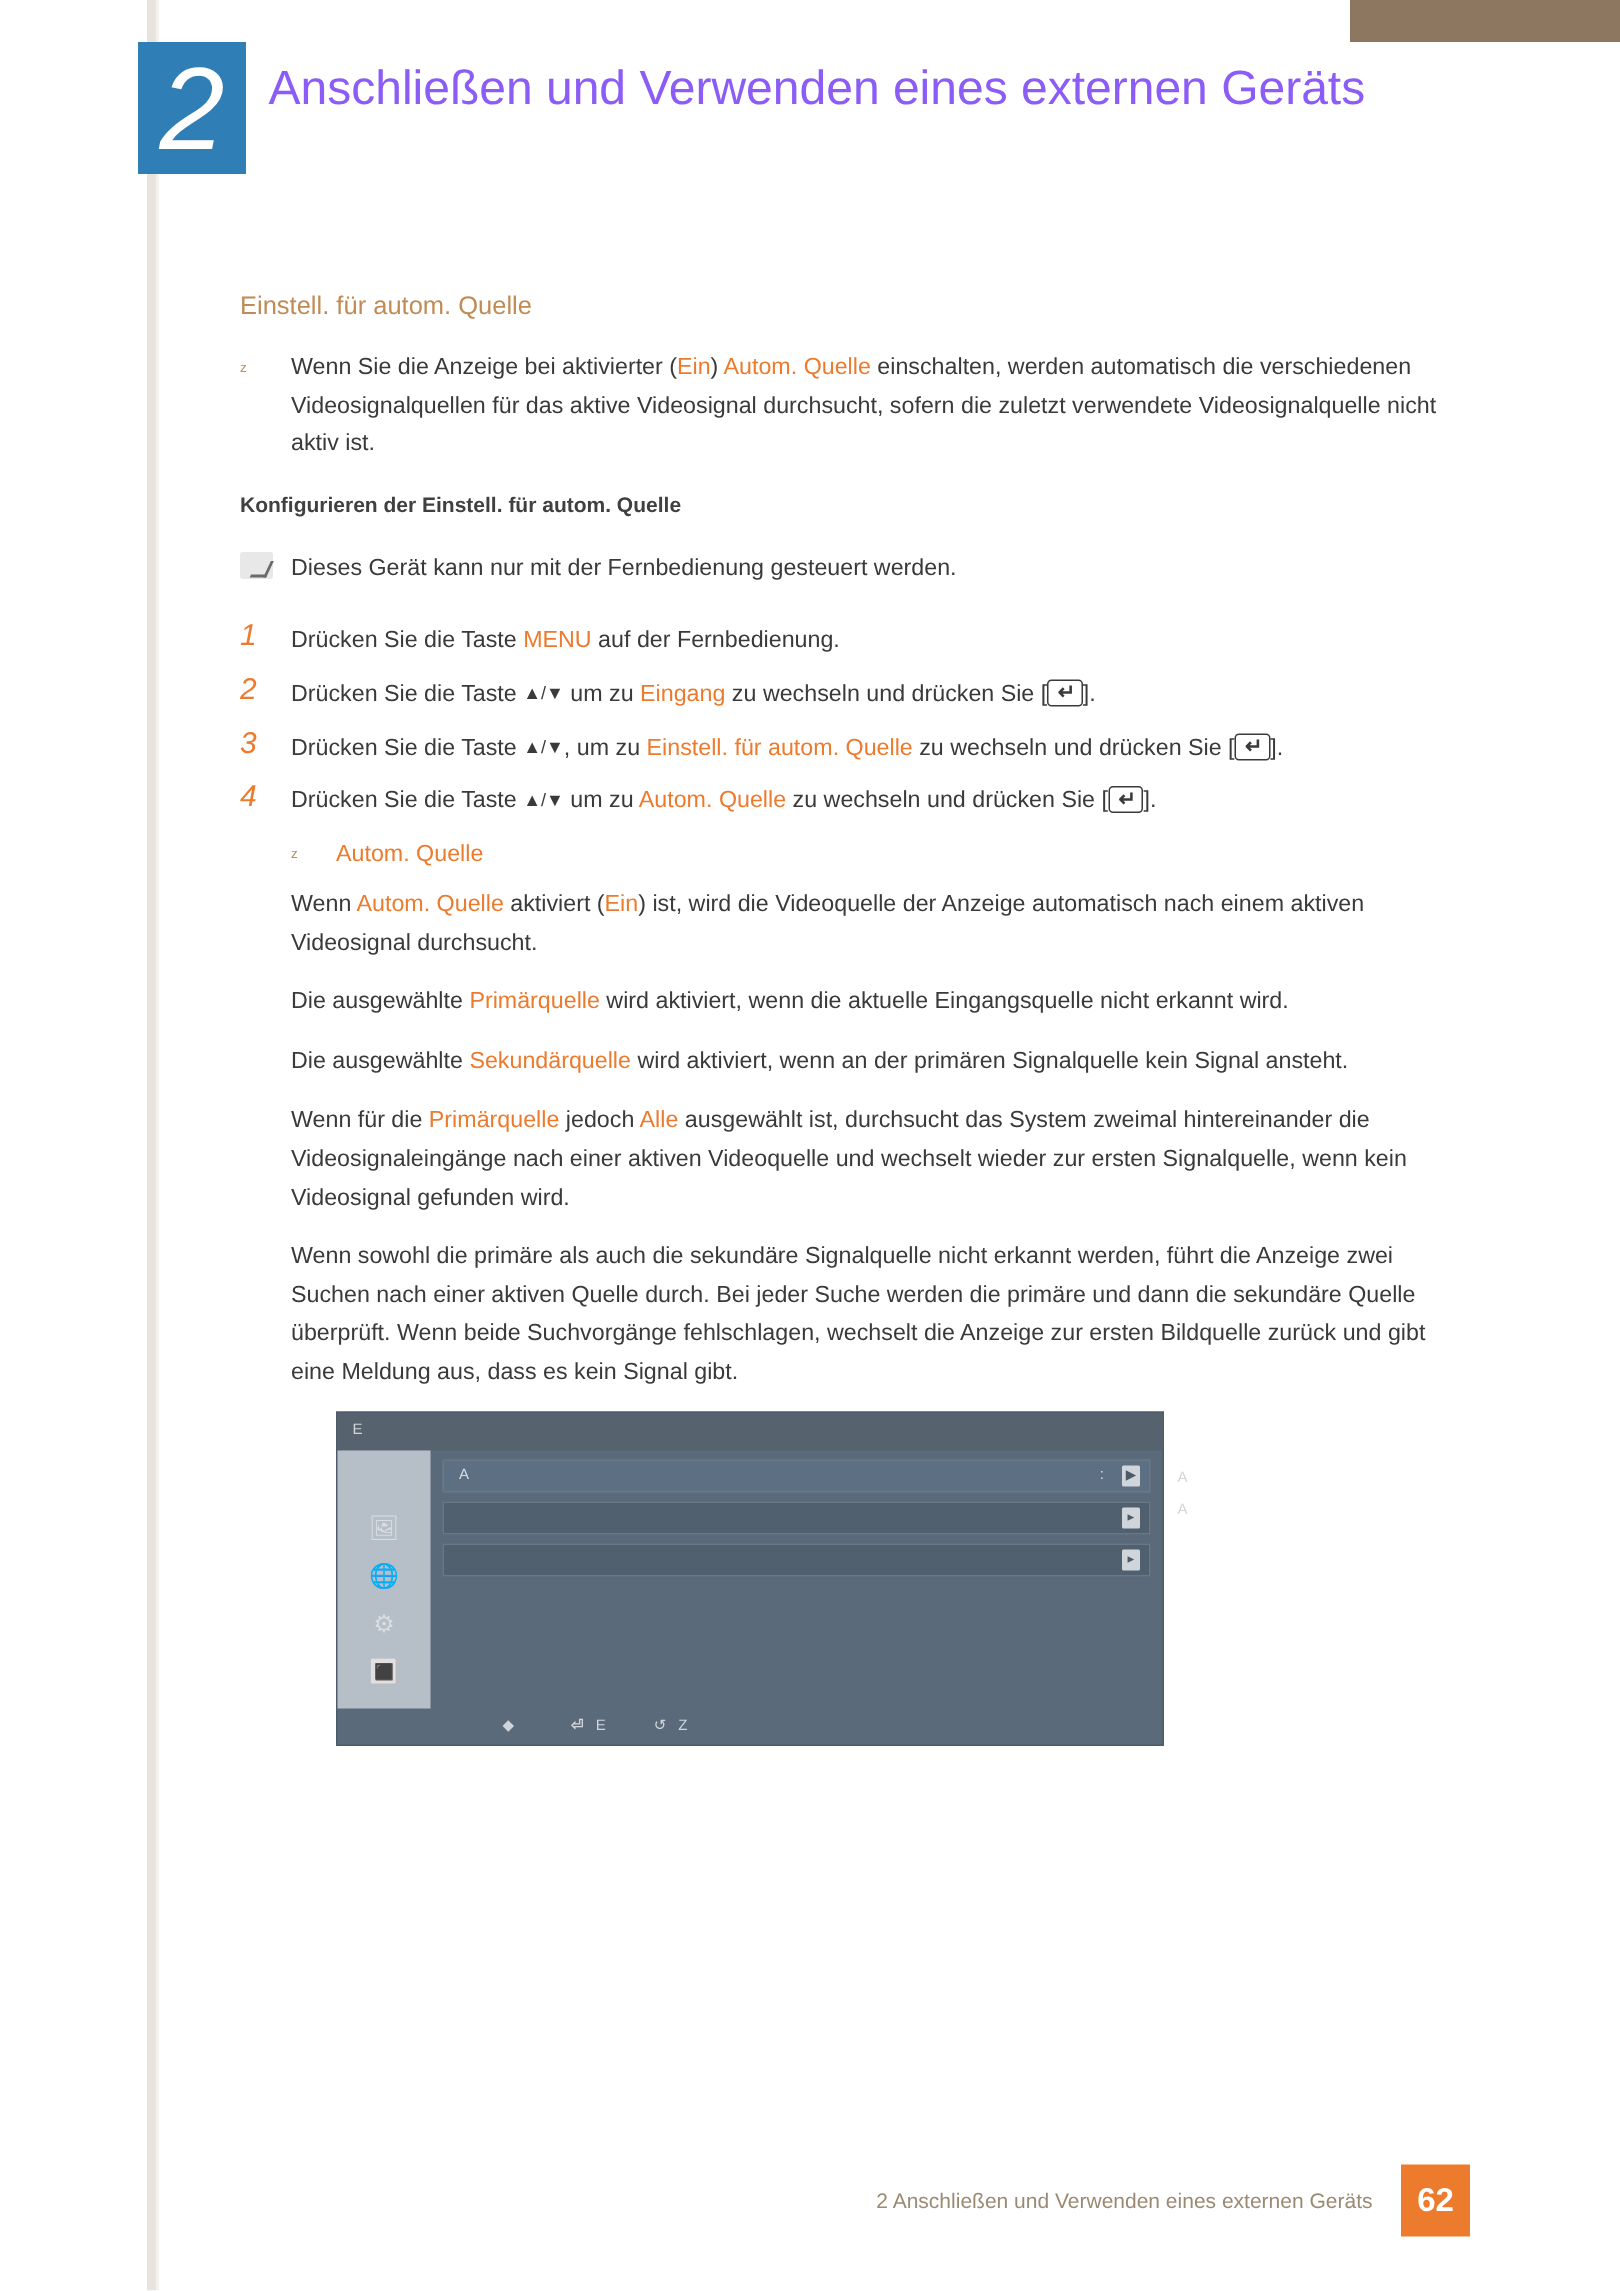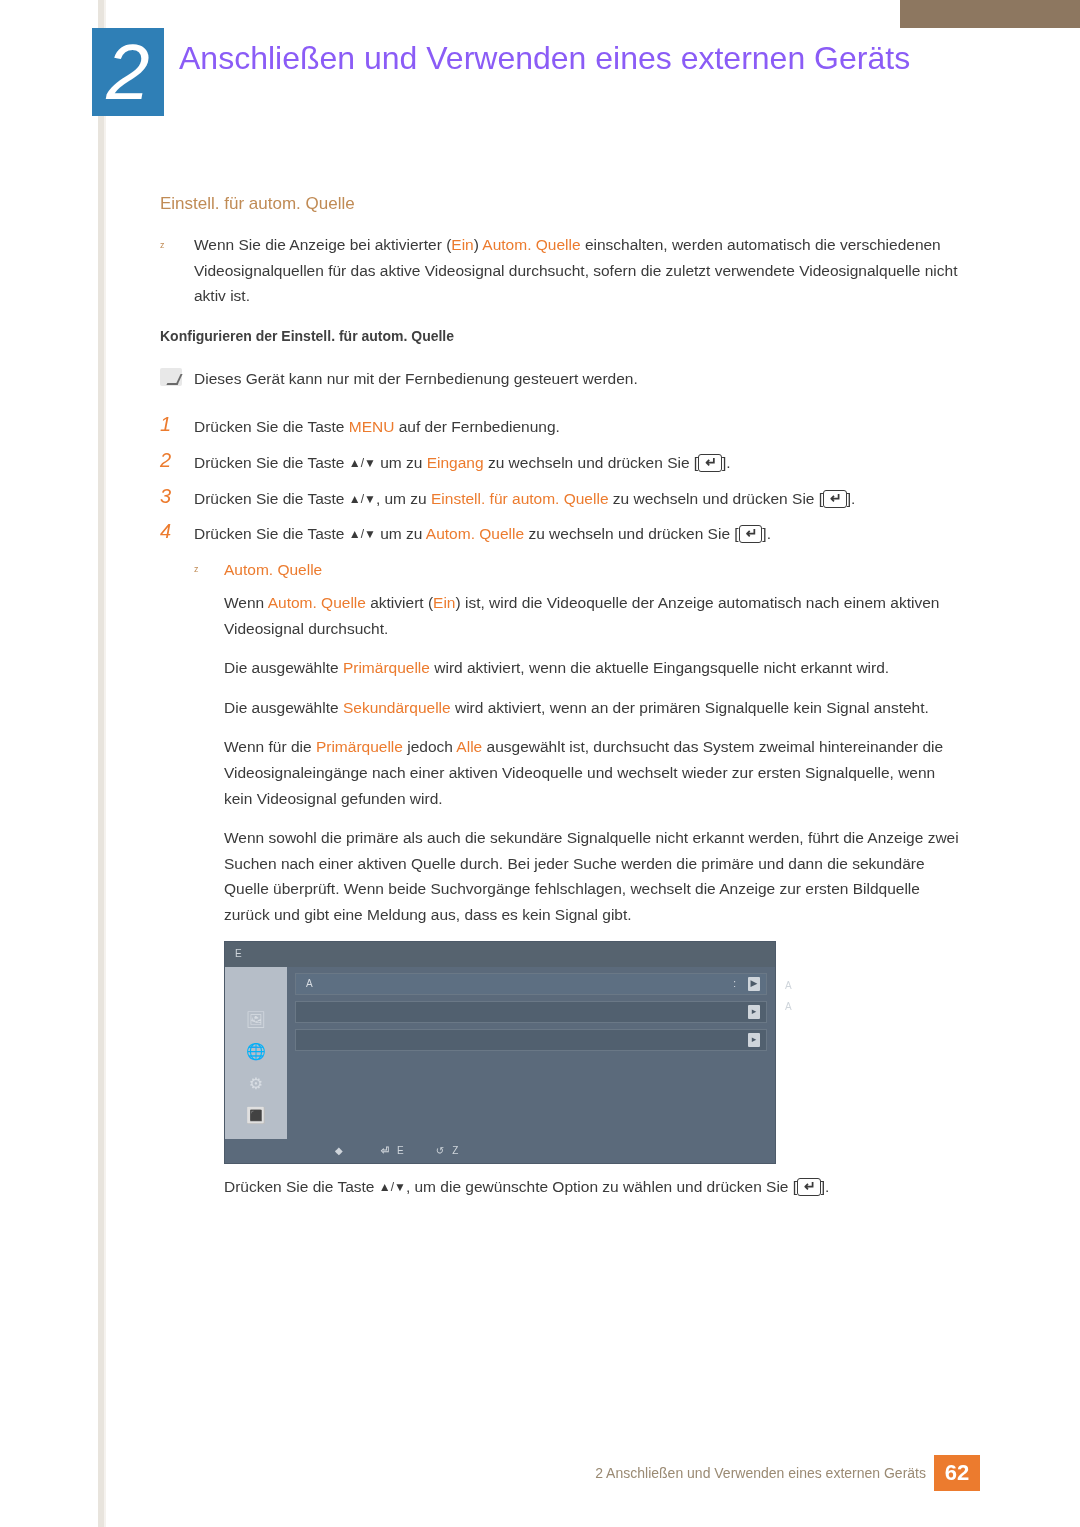--- a/index.html
+++ b/index.html
@@ -141,21 +141,21 @@
   .sub-bullet {
     display: flex;
     margin: 10px 0 8px 0;
   }
   .sub-bullet .marker {
     width: 30px; flex-shrink: 0;
     color: #c08b55; font-size: 9px; padding-top:5px;
   }
   .sub-bullet .lbl { color: #ec7b2e; }
   .para { margin-bottom: 14px; }
-  .indented { margin-left: 30px; }
+  .indented { }
 
   
   .osd {
     margin: 14px 0 10px 30px;
     width: 552px;
     background: #5b6a7b;
     border: 1px solid #4d5a69;
     font-size: 10.5px;
     color: #d8dde3;
   }
@@ -218,28 +218,28 @@
   .osd-footer .bk::before{content:"↺";}
 
   .below-para{ margin-left:30px; margin-top:6px;}
 
   .footer {
     position: absolute;
     bottom: 36px;
     right: 100px;
     display: flex;
     align-items: center;
-    gap: 8px;
+    gap: 19px;
     text-align: right;
   }
   .footer .ftxt { color: #9a8a73; font-size: 14px; }
   .footer .pg {
     background: #ec7b2e;
     color: #fff;
-    width: 46px; height: 36px;
+    width: 46px; height: 48px;
     display: flex; align-items: center; justify-content: center;
     font-size: 22px; font-weight: bold;
   }
 </style>
 </head>
 <body>
 
 <div class="top-brown"></div>
 <div class="side-bar"></div>
 <div class="side-bar-brown"></div>
@@ -350,23 +350,20 @@
             </div>
           </div>
         </div>
         <div class="osd-footer">
           <span class="mv"></span>
           <span class="en">E</span>
           <span class="bk">Z</span>
         </div>
       </div>
 
-      <div class="below-para">
-        <span>Drücken Sie die Taste </span><span class="tri-updown">▲/▼</span><span>, um die gewünschte Option zu wählen und drücken Sie [</span><span class="enter-icon"></span><span>].</span>
-      </div>
 
     </div>
   </div>
 
 </div>
 
 <div class="footer">
   <div class="ftxt">2 Anschließen und Verwenden eines externen Geräts</div>
   <div class="pg">62</div>
 </div>

